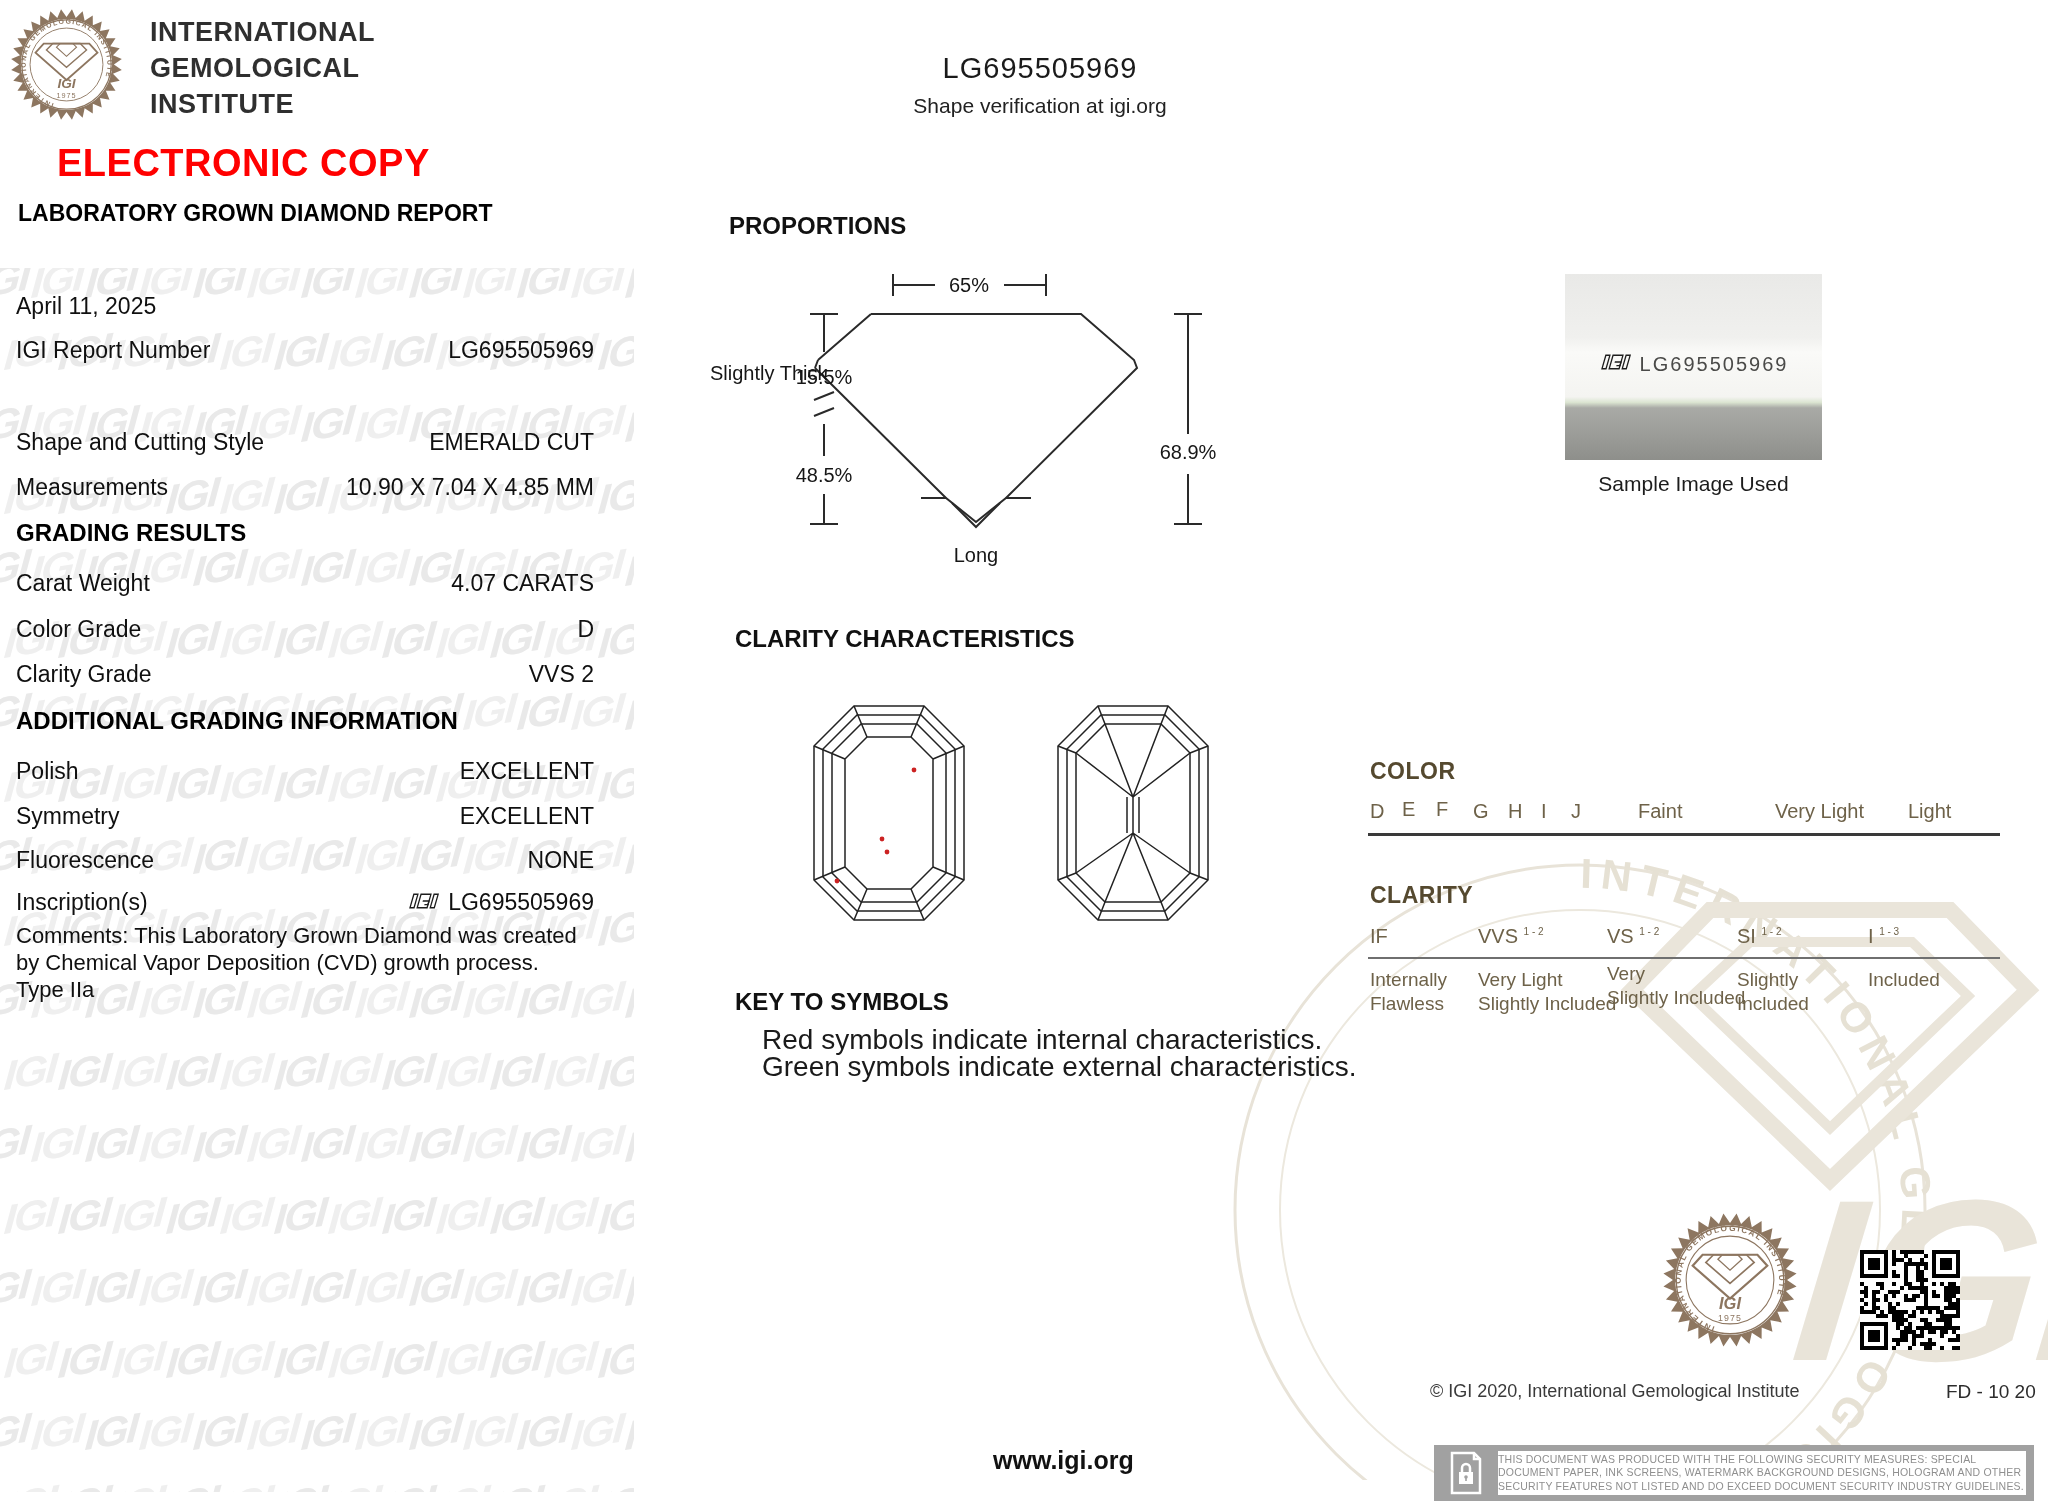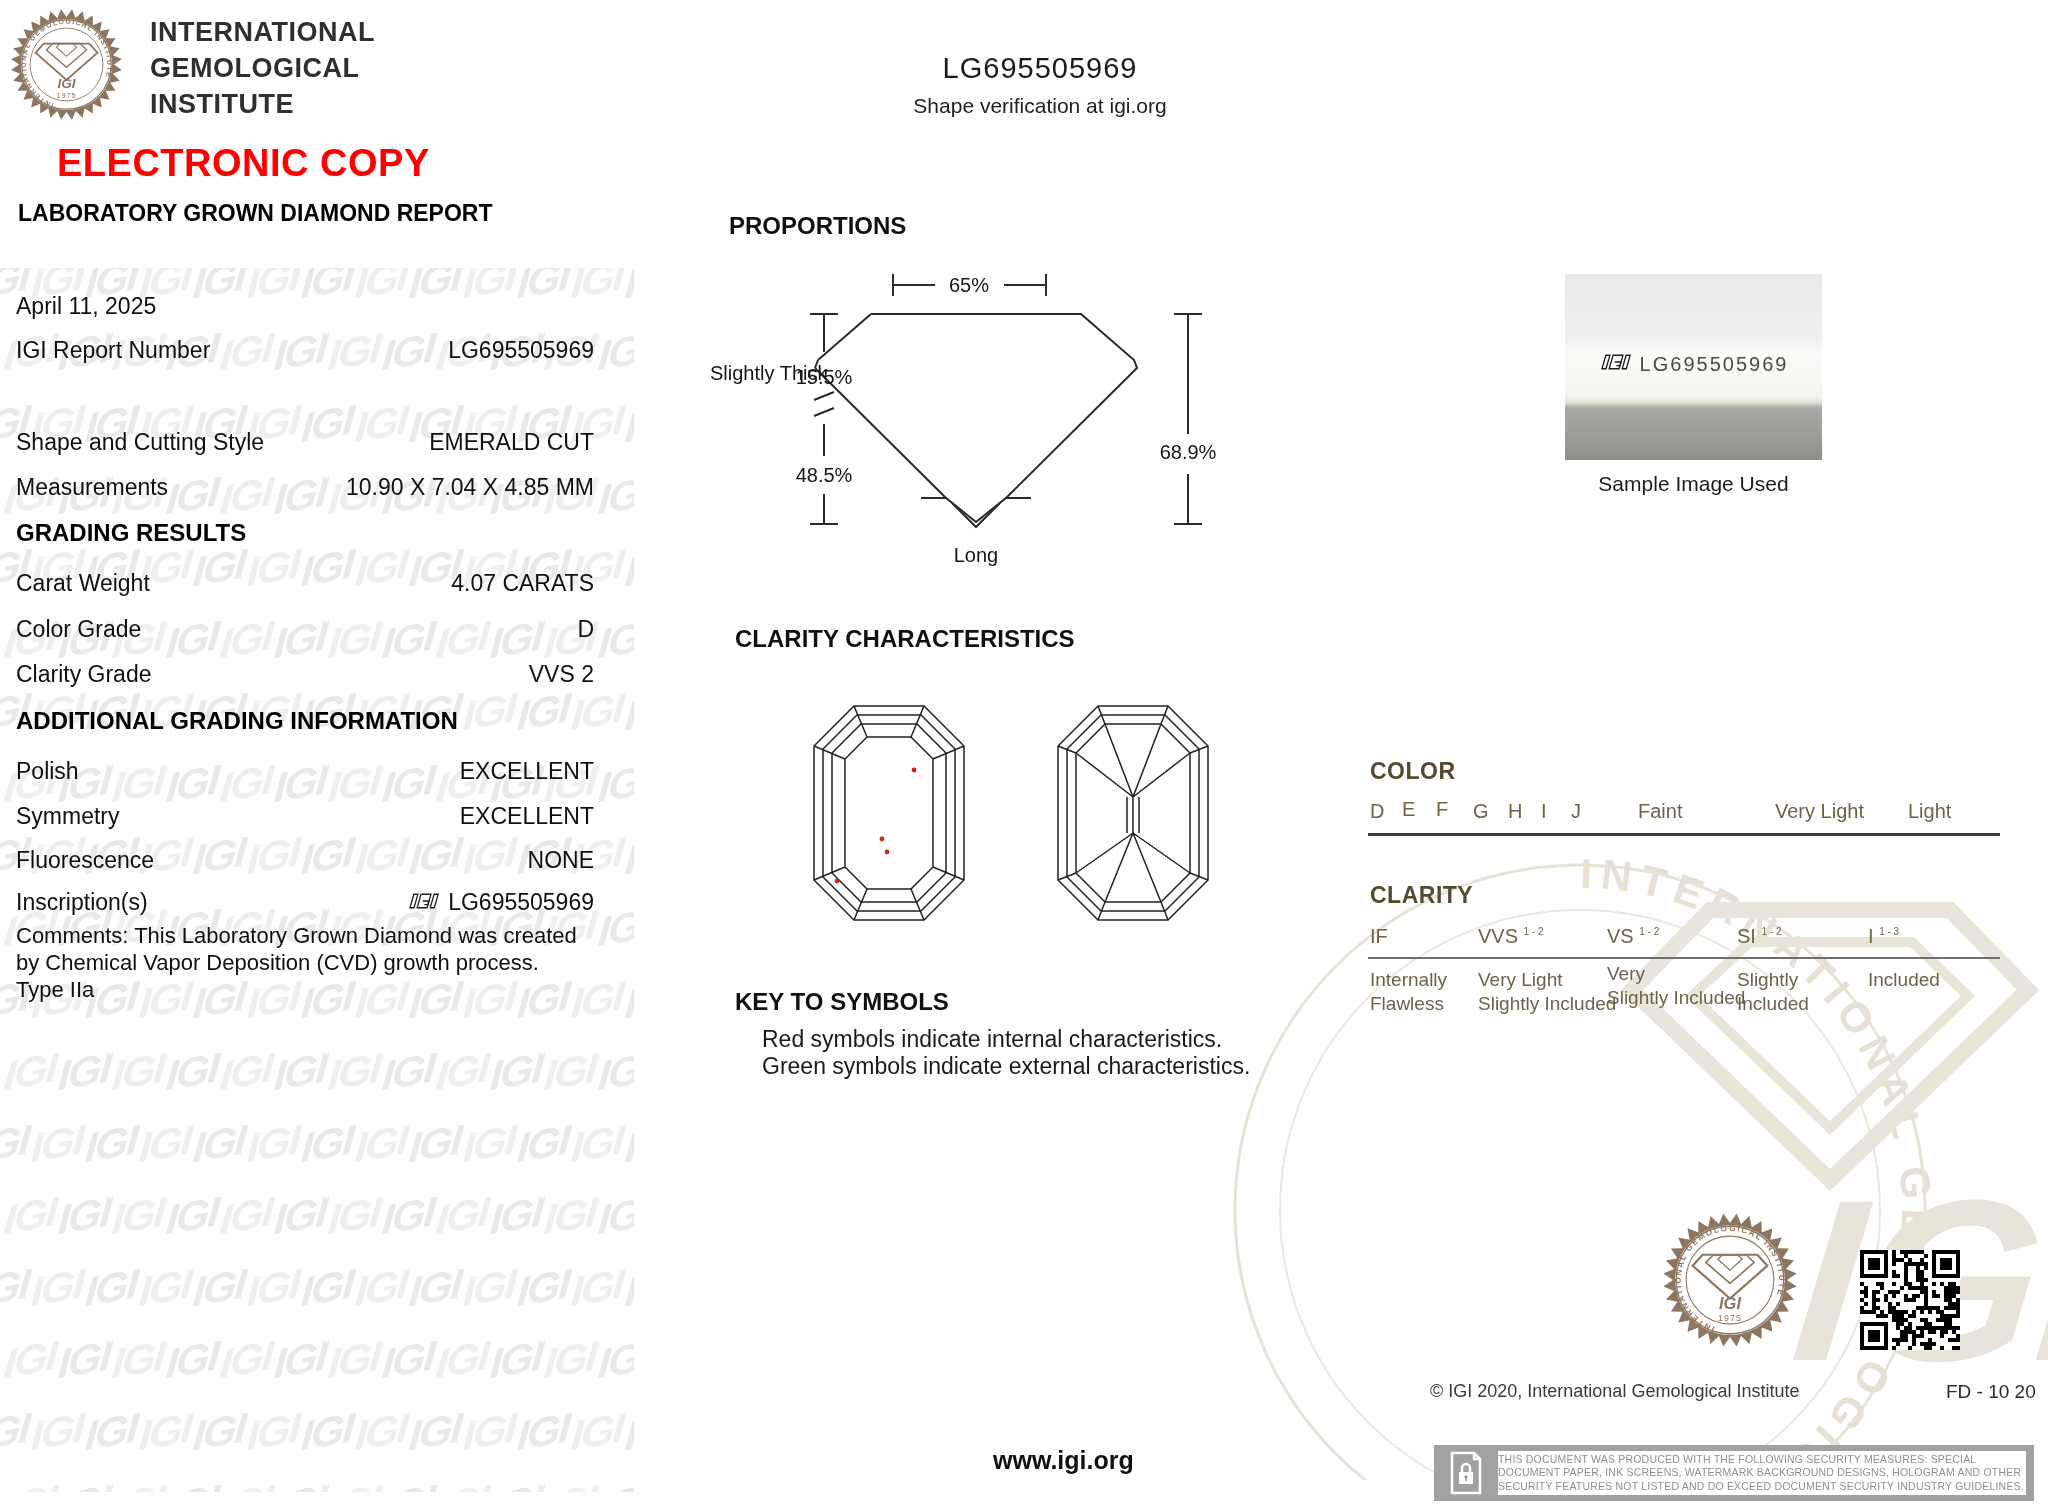--- a/index.html
+++ b/index.html
@@ -36,21 +36,21 @@
 
   
   #proportions-title{position:absolute;left:729px;top:212px;font-size:24px;font-weight:700;z-index:3;}
   #proportions-svg{position:absolute;left:688px;top:256px;z-index:3;}
   #proportions-svg text{font-family:"Liberation Sans","DejaVu Sans",sans-serif;font-size:20px;fill:#161616;}
 
   
   #clarity-title{position:absolute;left:735px;top:625px;font-size:24px;font-weight:700;z-index:3;}
   #clarity-diagrams{position:absolute;left:806px;top:700px;z-index:3;}
   #key-title{position:absolute;left:735px;top:988px;font-size:24px;font-weight:700;z-index:3;}
-  #key-lines{position:absolute;left:762px;top:1026px;font-size:23px;line-height:27px;color:#1a1a1a;z-index:3;}
+  #key-lines{position:absolute;left:762px;top:1026px;font-size:28px;line-height:27px;color:#1a1a1a;z-index:3;}
 
   
   #sample-image{position:absolute;left:1565px;top:274px;width:257px;height:186px;z-index:3;
     background:linear-gradient(180deg,#e9e9e7 0%,#f0f0ee 34%,#fafaf8 42%,#f4f4f1 66%,#dce5d2 69%,#a9aaa6 72%,#8e8f8b 100%);
     display:flex;align-items:center;justify-content:center;}
   #sample-inscription{font-size:20px;color:#4a4a48;letter-spacing:2px;display:flex;align-items:center;gap:8px;margin-top:-6px;}
   #sample-caption{position:absolute;left:1565px;top:472px;width:257px;text-align:center;font-size:21px;color:#1c1c1c;z-index:3;}
 
   
   .scale-title{position:absolute;font-size:23px;font-weight:700;color:var(--head-brown);letter-spacing:.5px;z-index:3;}

